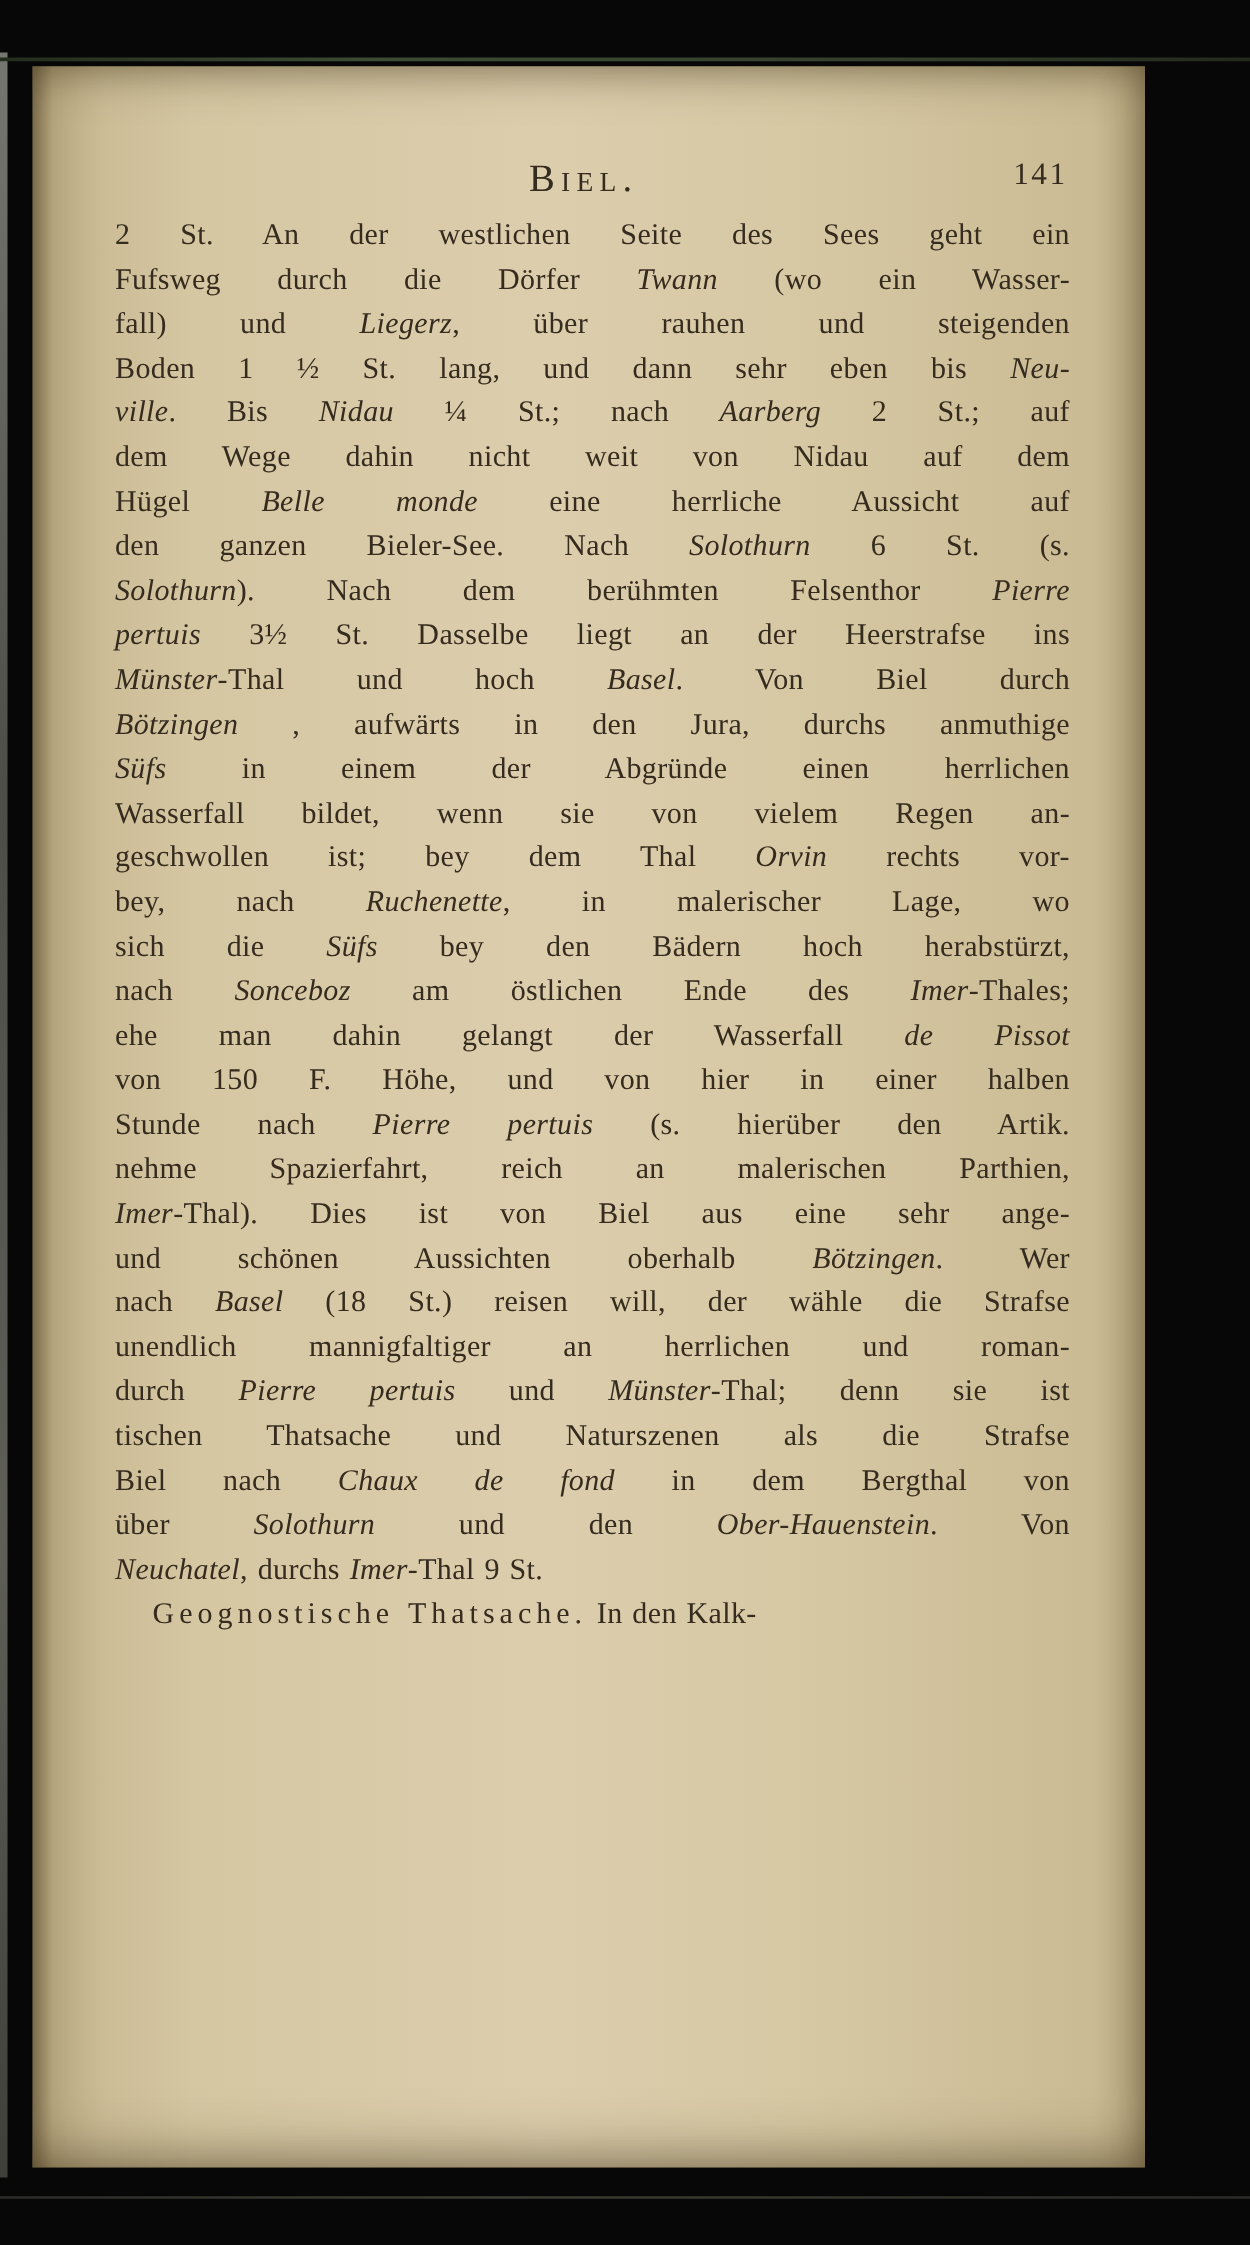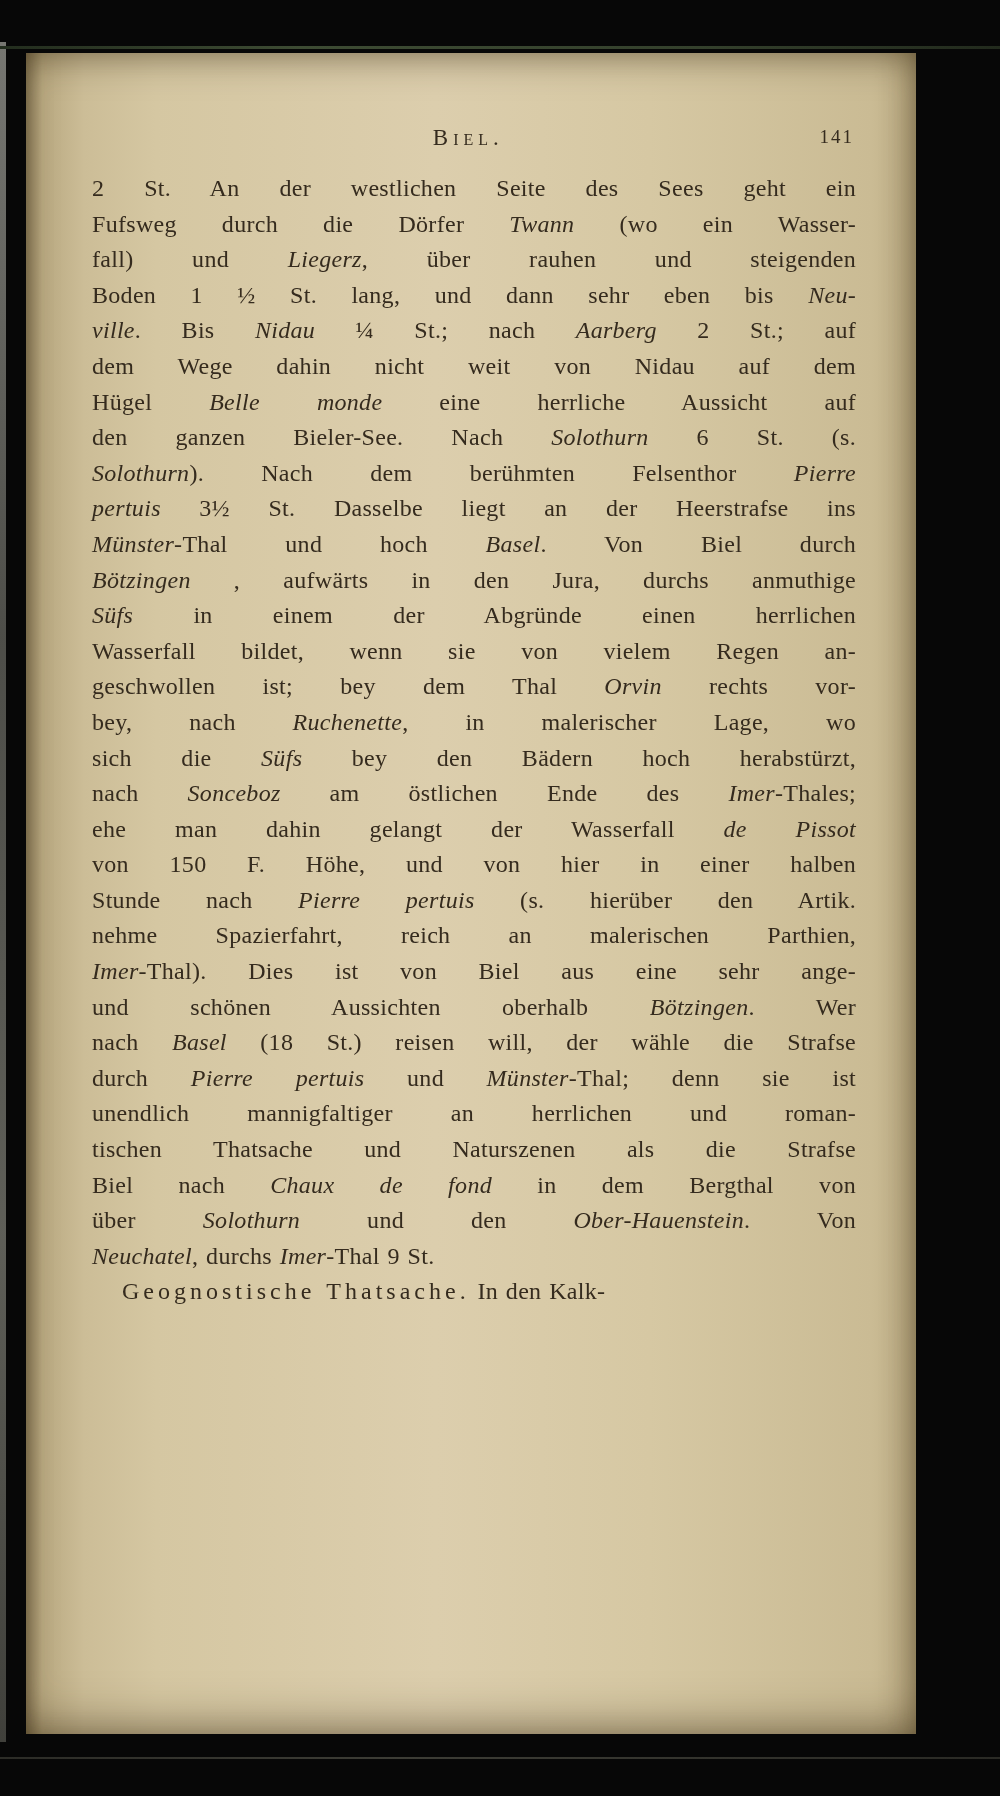--- a/index.html
+++ b/index.html
@@ -38,25 +38,25 @@
       inset 0 20px 38px -18px rgba(60,45,20,.55),
       inset 0 -28px 48px -22px rgba(60,45,20,.55),
       inset -16px 0 32px -14px rgba(60,45,20,.35);
   }
   .header {
     position: absolute; left: 66px; top: 72px; width: 764px; height: 34px;
     color: var(--ink);
   }
   .running-title {
     position: absolute; left: 50%; transform: translateX(-58%);
-    font-size: 23px; font-variant: small-caps; letter-spacing: 5px;
+    font-size: 31px; font-variant: small-caps; letter-spacing: 5px;
   }
   .page-number {
     position: absolute; right: 2px; top: 1px;
-    font-size: 19px; letter-spacing: 2px;
+    font-size: 25px; letter-spacing: 2px;
   }
   .body-text {
     position: absolute; left: 66px; top: 118px; width: 764px;
     color: var(--ink);
     font-size: 24px;
   }
   .line {
     line-height: 35.6px;
     height: 35.6px;
     letter-spacing: 0.3px;
@@ -102,22 +102,22 @@
         <div class="line"><span>bey, nach </span><span class="it">Ruchenette</span><span>, in malerischer Lage, wo</span></div>
         <div class="line"><span>sich die </span><span class="it">Süfs</span><span> bey den Bädern hoch herabstürzt,</span></div>
         <div class="line"><span>nach </span><span class="it">Sonceboz</span><span> am östlichen Ende des </span><span class="it">Imer</span><span>-Thales;</span></div>
         <div class="line"><span>ehe man dahin gelangt der Wasserfall </span><span class="it">de Pissot</span></div>
         <div class="line"><span>von 150 F. Höhe, und von hier in einer halben</span></div>
         <div class="line"><span>Stunde nach </span><span class="it">Pierre pertuis</span><span> (s. hierüber den Artik.</span></div>
         <div class="line"><span>nehme Spazierfahrt, reich an malerischen Parthien,</span></div>
         <div class="line"><span class="it">Imer</span><span>-Thal). Dies ist von Biel aus eine sehr ange-</span></div>
         <div class="line"><span>und schönen Aussichten oberhalb </span><span class="it">Bötzingen</span><span>. Wer</span></div>
         <div class="line"><span>nach </span><span class="it">Basel</span><span> (18 St.) reisen will, der wähle die Strafse</span></div>
+        <div class="line"><span>unendlich mannigfaltiger an herrlichen und roman-</span></div>
         <div class="line"><span>durch </span><span class="it">Pierre pertuis</span><span> und </span><span class="it">Münster</span><span>-Thal; denn sie ist</span></div>
-        <div class="line"><span>unendlich mannigfaltiger an herrlichen und roman-</span></div>
         <div class="line"><span>tischen Thatsache und Naturszenen als die Strafse</span></div>
         <div class="line"><span>Biel nach </span><span class="it">Chaux de fond</span><span> in dem Bergthal von</span></div>
         <div class="line"><span>über </span><span class="it">Solothurn</span><span> und den </span><span class="it">Ober-Hauenstein</span><span>. Von</span></div>
         <div class="line no-just"><span class="it">Neuchatel</span><span>, durchs </span><span class="it">Imer</span><span>-Thal 9 St.</span></div>
         <div class="line indent no-just"><span class="sp">Geognostische Thatsache.</span><span> In den Kalk-</span></div>
       </div>
   </div>
 </div>
 
 </body></html>

